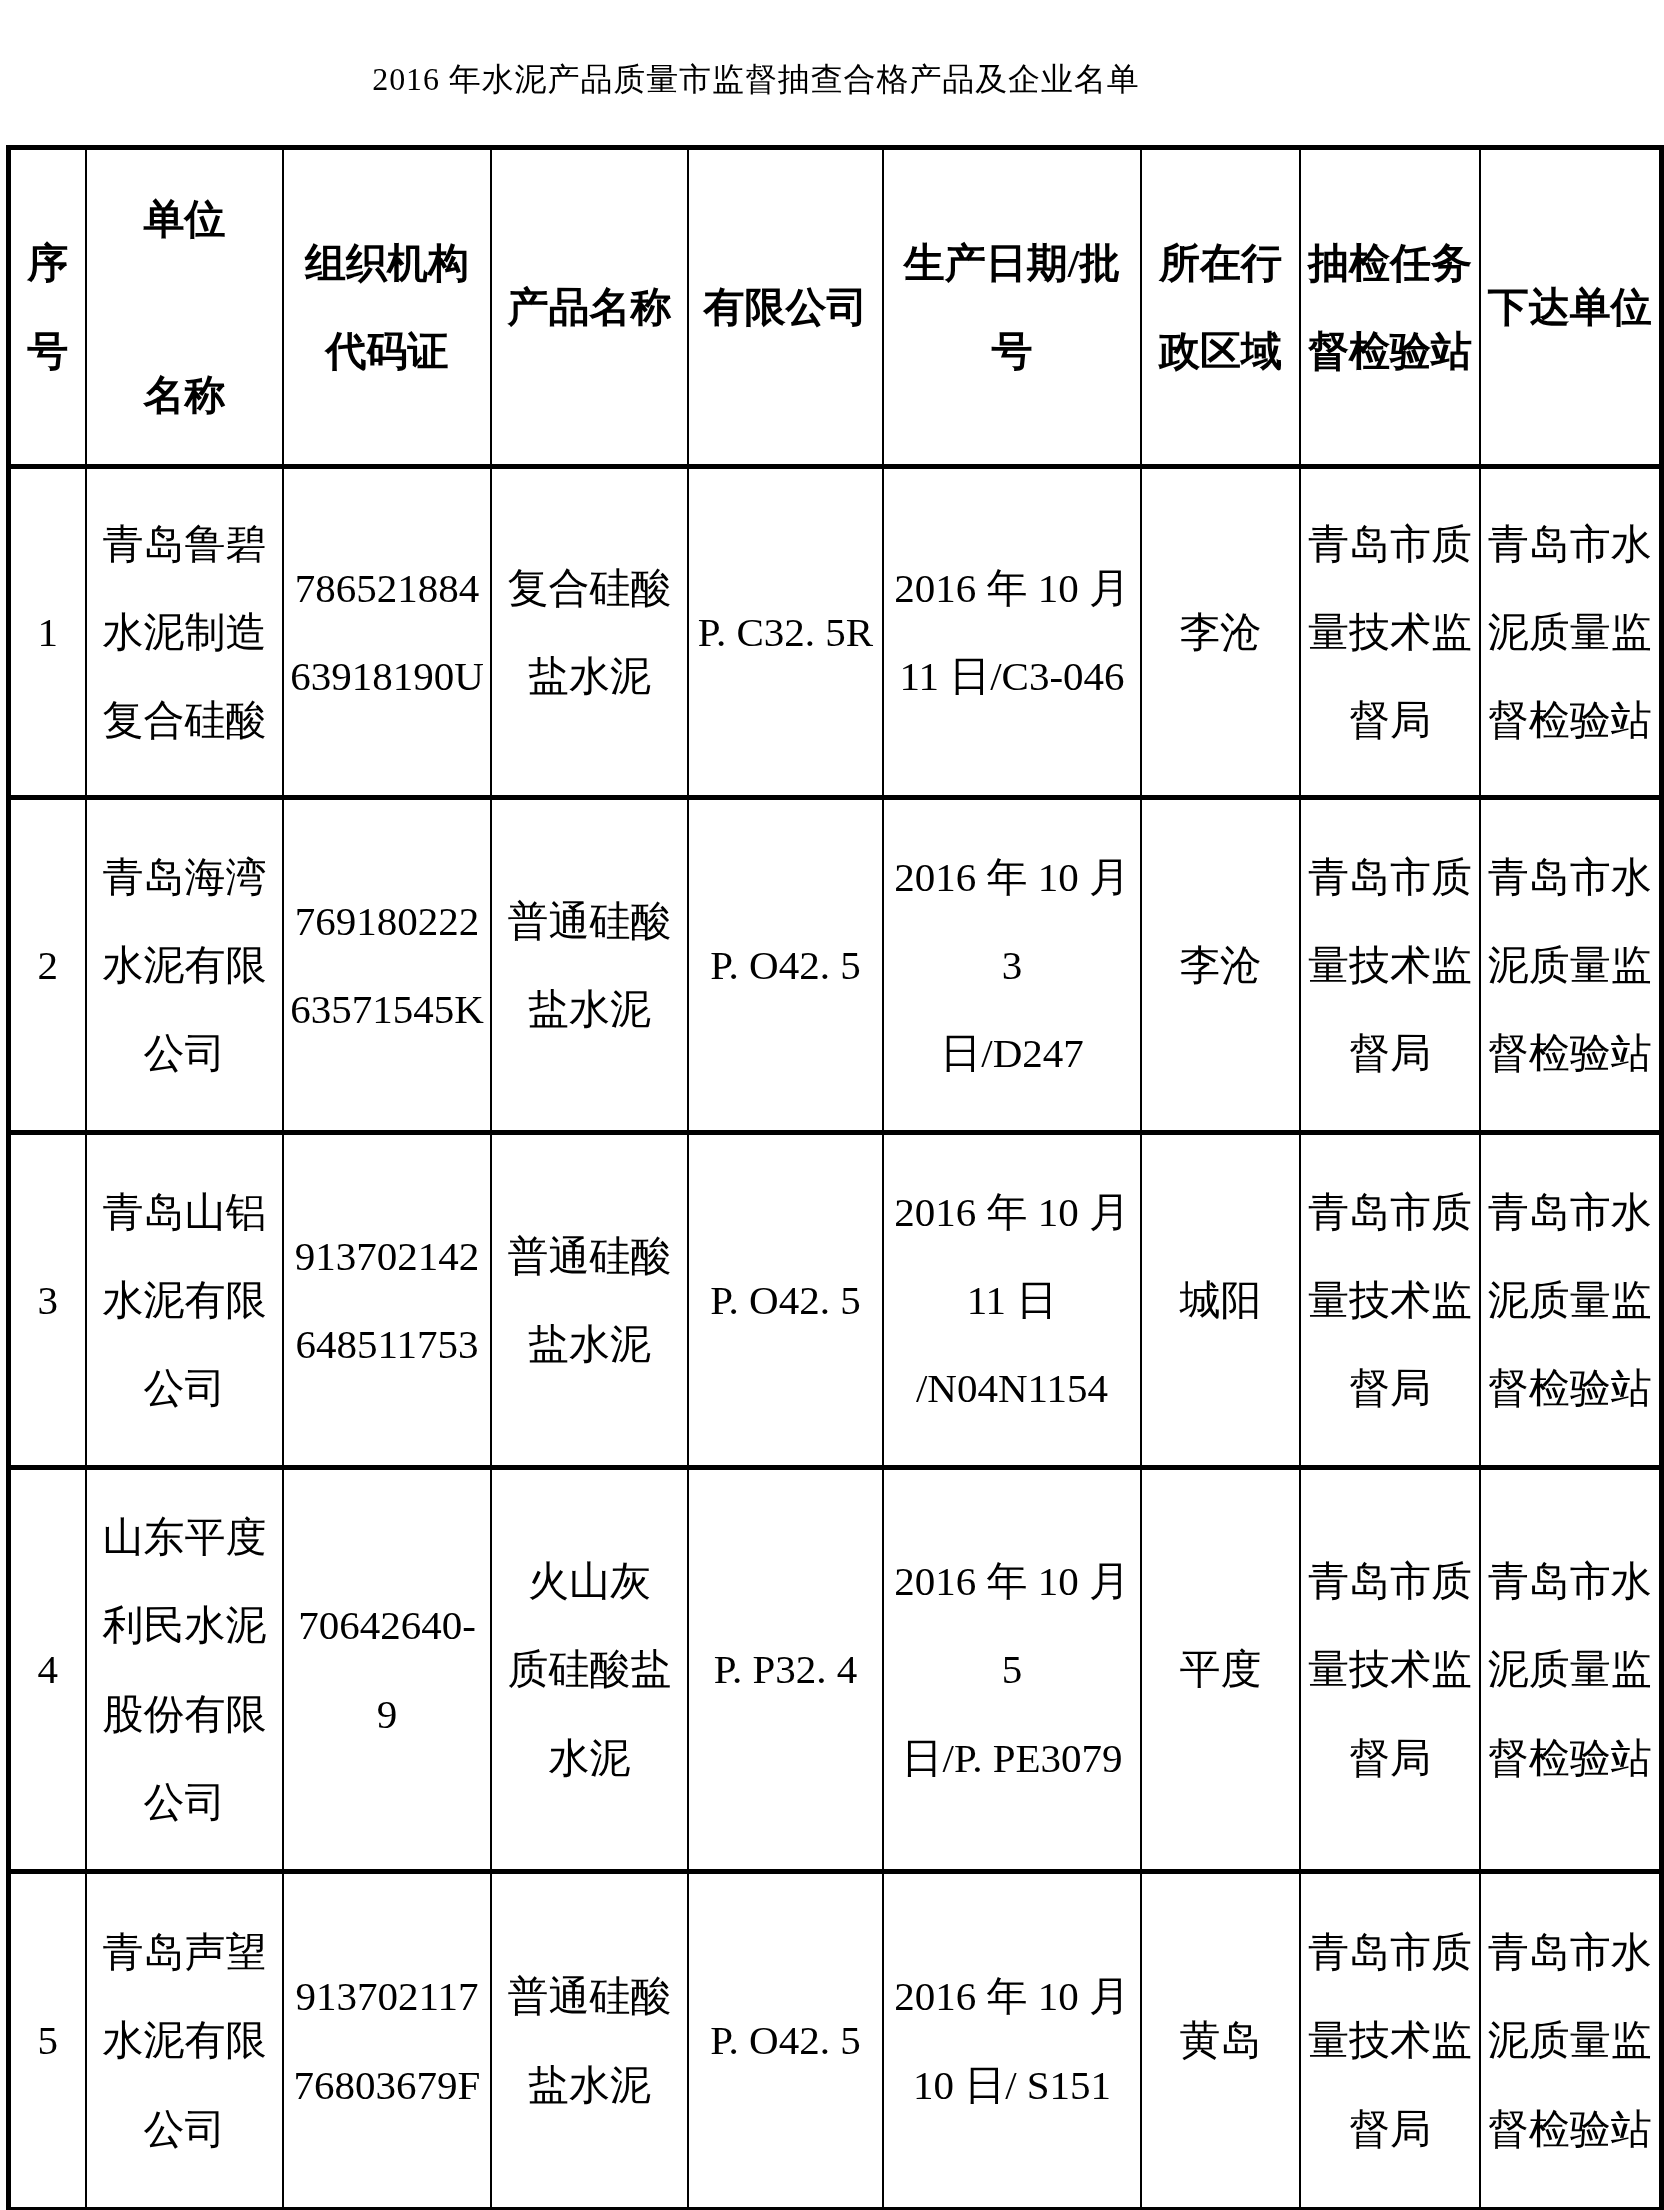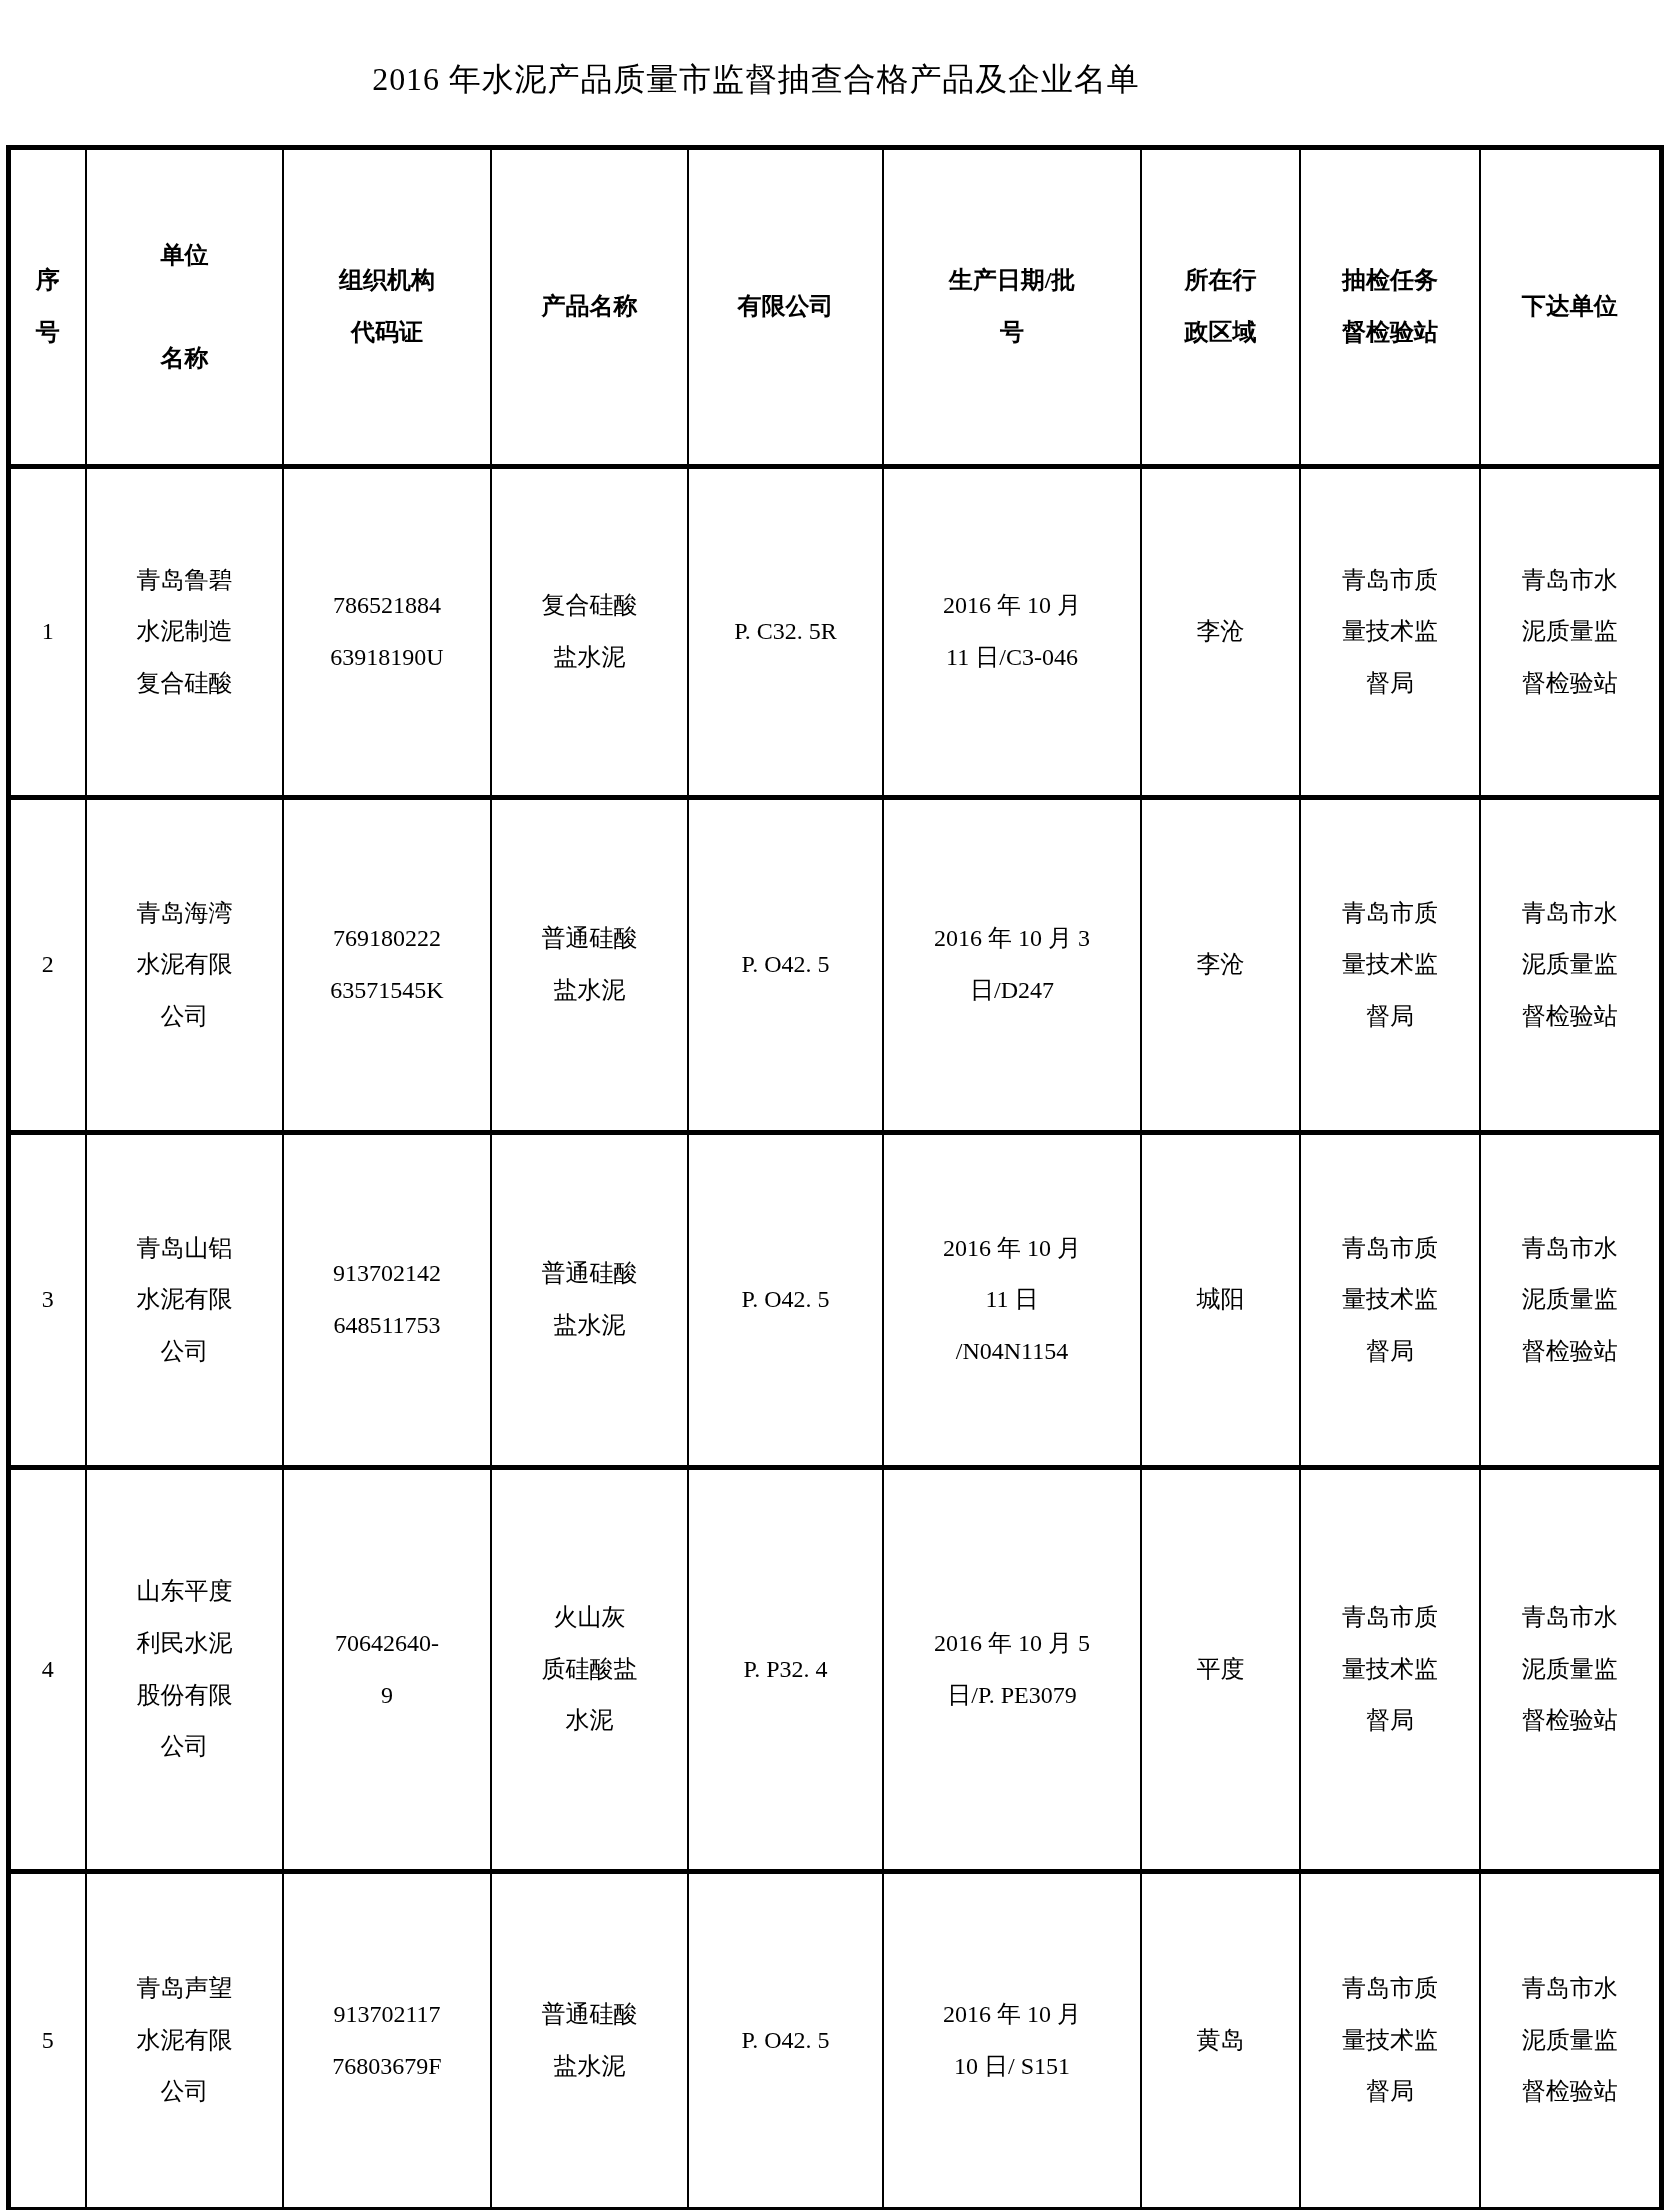--- a/index.html
+++ b/index.html
@@ -40,21 +40,21 @@
     border: 5.5px solid #000;
   }
   table.doc-table td, table.doc-table th {
     border-left: 2.8px solid #000;
     border-right: 2.8px solid #000;
     border-top: 5.5px solid #000;
     border-bottom: 5.5px solid #000;
     text-align: center;
     vertical-align: middle;
     padding: 0 5.5px;
-    font-size: 24px;
+    font-size: 41px;
     line-height: 2.15;
     white-space: pre-line;
     font-weight: normal;
     overflow: hidden;
   }
   table.doc-table th {
     font-weight: bold;
   }
 </style>
 </head>

